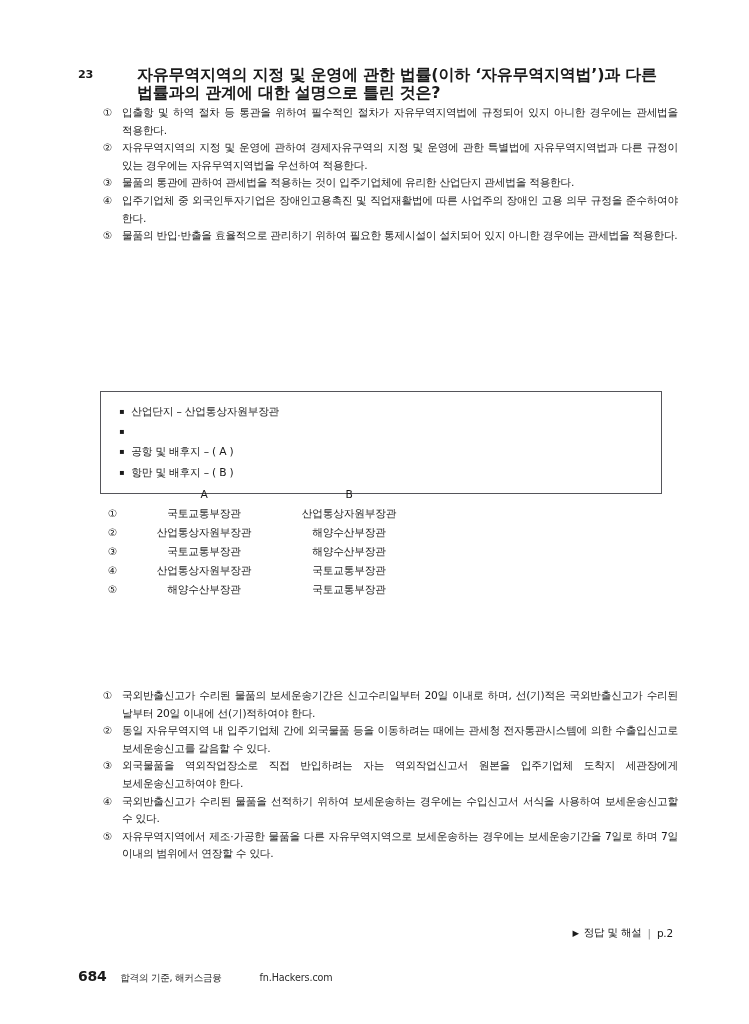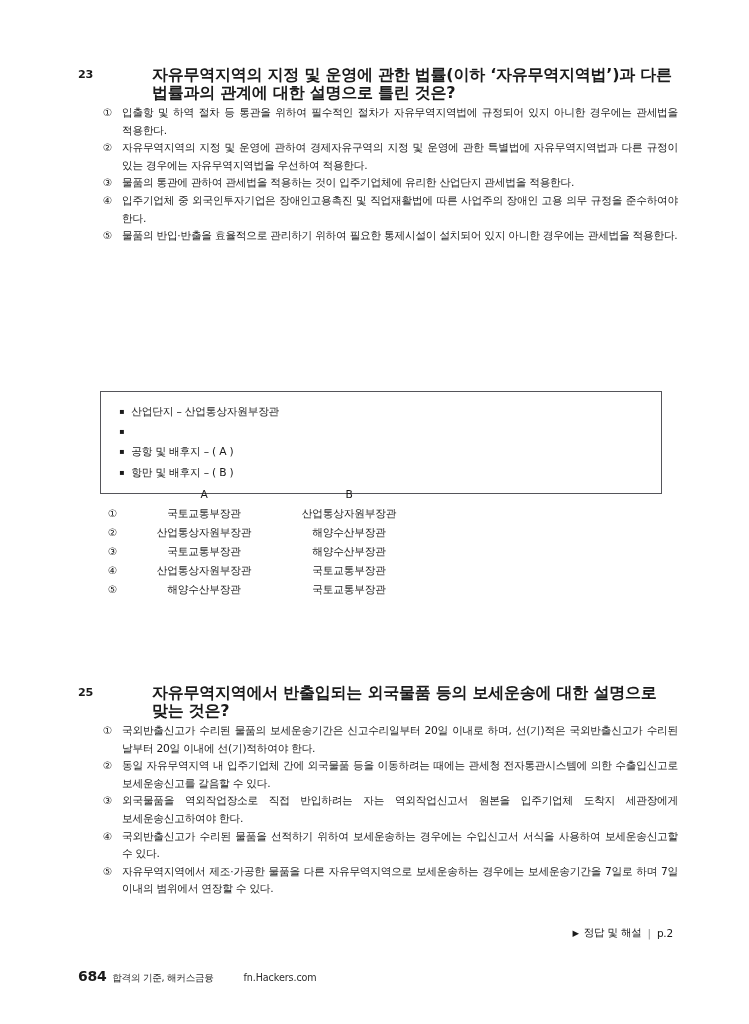--- a/index.html
+++ b/index.html
@@ -25,21 +25,21 @@
 
   
   .question {
     position: absolute;
     left: 78px;
     width: 600px;
   }
   .q-head {
     display: flex;
     align-items: flex-start;
-    gap: 20px;
+    gap: 5px;
   }
   .q-num {
     font-weight: bold;
     font-size: 11.2px;
     line-height: 17.5px;
     flex: 0 0 auto;
     min-width: 16px;
     text-align: left;
     letter-spacing: -0.2px;
   }
@@ -156,21 +156,21 @@
     color: #8c8c8c;
     margin: 0 1px;
   }
 
   .footer {
     position: absolute;
     left: 78px;
     top: 968px;
     display: flex;
     align-items: baseline;
-    gap: 6px;
+    gap: 14px;
   }
   .footer-page {
     font-size: 14px;
     font-weight: bold;
     letter-spacing: -0.3px;
   }
   .footer-brand {
     font-size: 9.6px;
     letter-spacing: -0.3px;
     color: #2b2b2b;
@@ -263,24 +263,20 @@
       <span class="ab-b">국토교통부장관</span>
     </div>
     <div class="ab-row">
       <span class="ab-mark">⑤</span>
       <span class="ab-a">해양수산부장관</span>
       <span class="ab-b">국토교통부장관</span>
     </div>
   </div>
 
   <div class="question" style="top:684px;">
-    <div class="q-head">
-      <div class="q-num">25</div>
-      <div class="q-stem">자유무역지역에서 반출입되는 외국물품 등의 보세운송에 대한 설명으로 맞는 것은?</div>
-    </div>
     <div class="choices">
       <div class="choice">
         <span class="choice-mark">①</span>
         <span class="choice-text">국외반출신고가 수리된 물품의 보세운송기간은 신고수리일부터 20일 이내로 하며, 선(기)적은 국외반출신고가 수리된 날부터 20일 이내에 선(기)적하여야 한다.</span>
       </div>
       <div class="choice">
         <span class="choice-mark">②</span>
         <span class="choice-text">동일 자유무역지역 내 입주기업체 간에 외국물품 등을 이동하려는 때에는 관세청 전자통관시스템에 의한 수출입신고로 보세운송신고를 갈음할 수 있다.</span>
       </div>
       <div class="choice">

